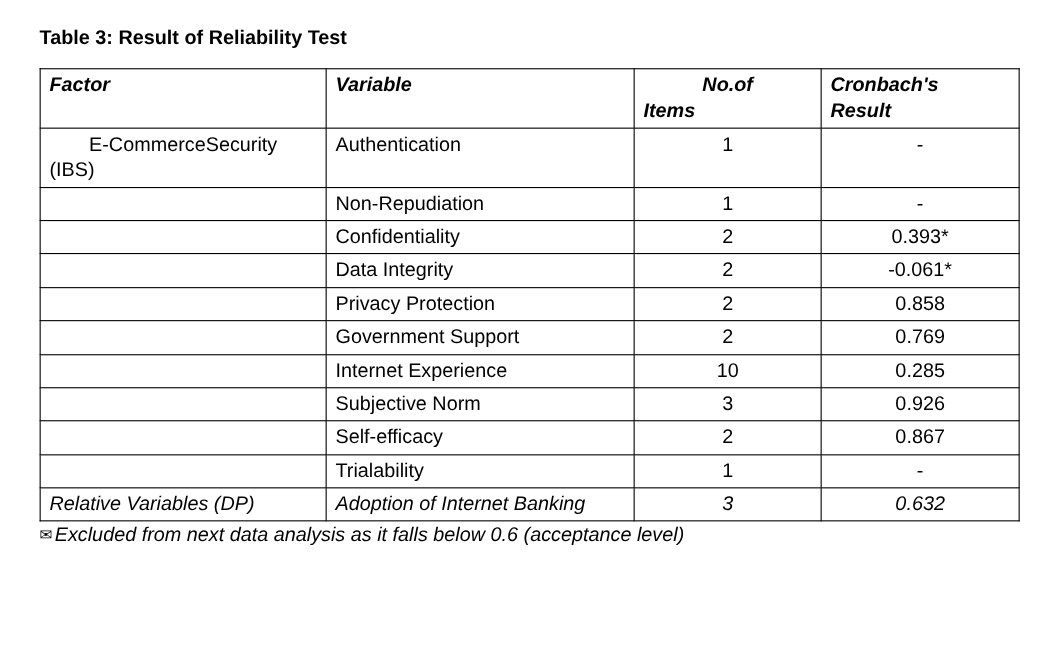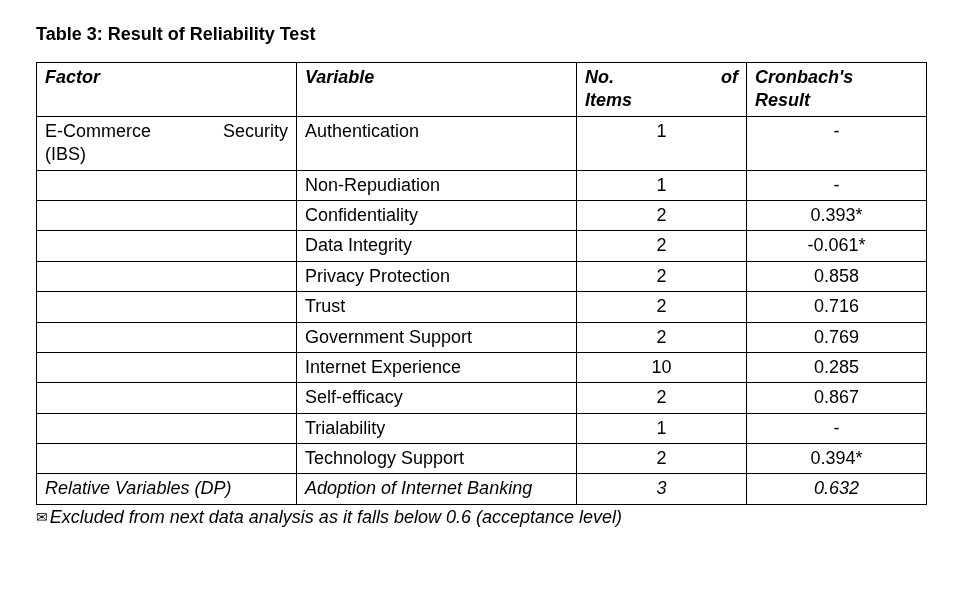--- a/index.html
+++ b/index.html
@@ -32,21 +32,21 @@
     line-height: 1.3;
   }
   th {
     font-weight: bold;
     font-style: italic;
   }
   .num { text-align: center; }
   .ital { font-style: italic; }
   .justify-between {
     display: flex;
-    justify-content: space-between;
+    justify-content: center;
   }
   .footnote {
     font-style: italic;
     margin-top: 2px;
   }
   .env-icon {
     display: inline-block;
     font-style: normal;
     margin-right: 2px;
     font-size: 14px;
@@ -114,53 +114,47 @@
       <td class="num">-0.061*</td>
     </tr>
     <tr>
       <td></td>
       <td>Privacy Protection</td>
       <td class="num">2</td>
       <td class="num">0.858</td>
     </tr>
     <tr>
       <td></td>
-      <td>Trust</td>
-      <td class="num">2</td>
-      <td class="num">0.716</td>
-    </tr>
-    <tr>
-      <td></td>
       <td>Government Support</td>
       <td class="num">2</td>
       <td class="num">0.769</td>
     </tr>
     <tr>
       <td></td>
       <td>Internet Experience</td>
       <td class="num">10</td>
       <td class="num">0.285</td>
     </tr>
     <tr>
       <td></td>
+      <td>Subjective Norm</td>
+      <td class="num">3</td>
+      <td class="num">0.926</td>
+    </tr>
+    <tr>
+      <td></td>
       <td>Self-efficacy</td>
       <td class="num">2</td>
       <td class="num">0.867</td>
     </tr>
     <tr>
       <td></td>
       <td>Trialability</td>
       <td class="num">1</td>
       <td class="num">-</td>
-    </tr>
-    <tr>
-      <td></td>
-      <td>Technology Support</td>
-      <td class="num">2</td>
-      <td class="num">0.394*</td>
     </tr>
     <tr class="ital">
       <td>Relative Variables (DP)</td>
       <td>Adoption of Internet Banking</td>
       <td class="num">3</td>
       <td class="num">0.632</td>
     </tr>
   </tbody>
 </table>
 

